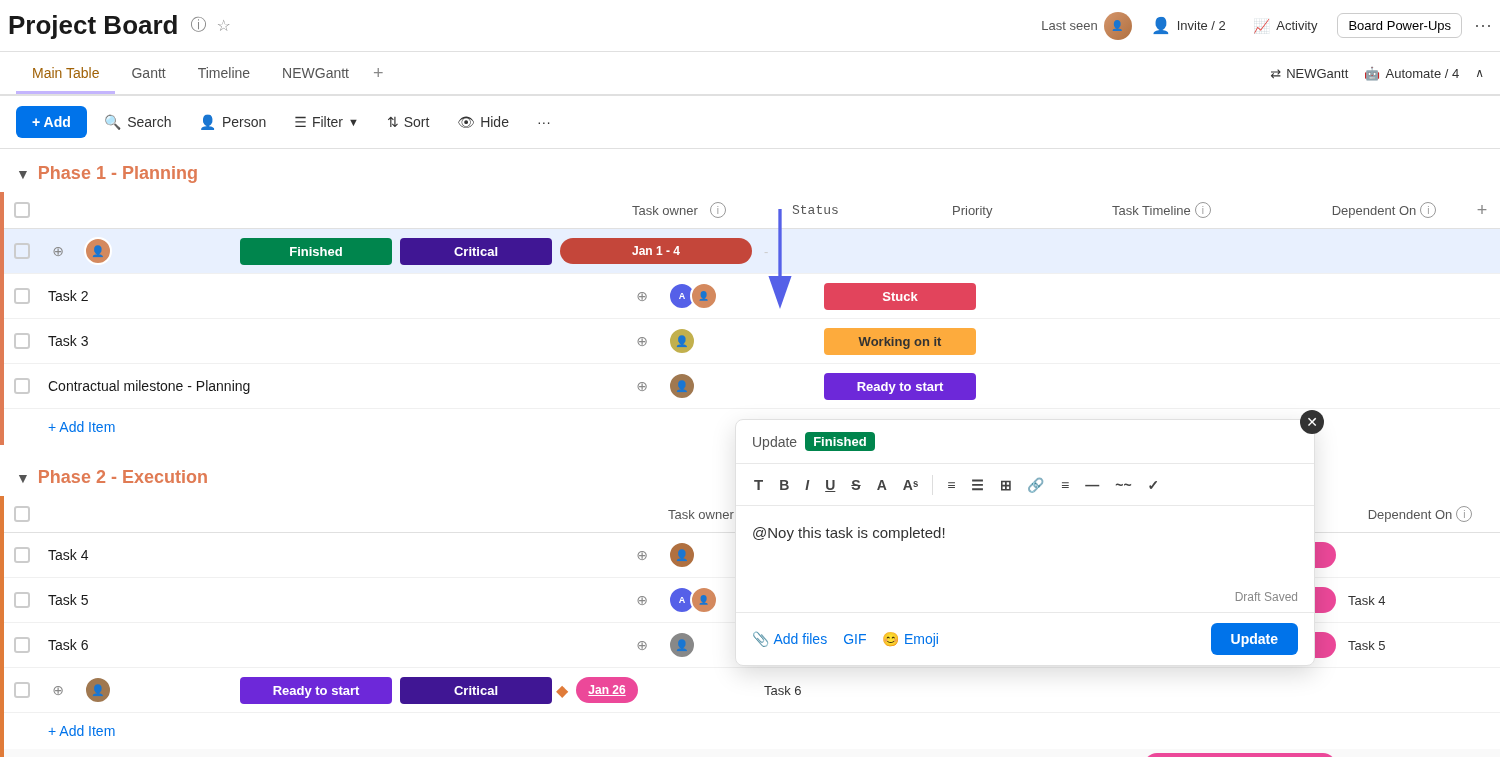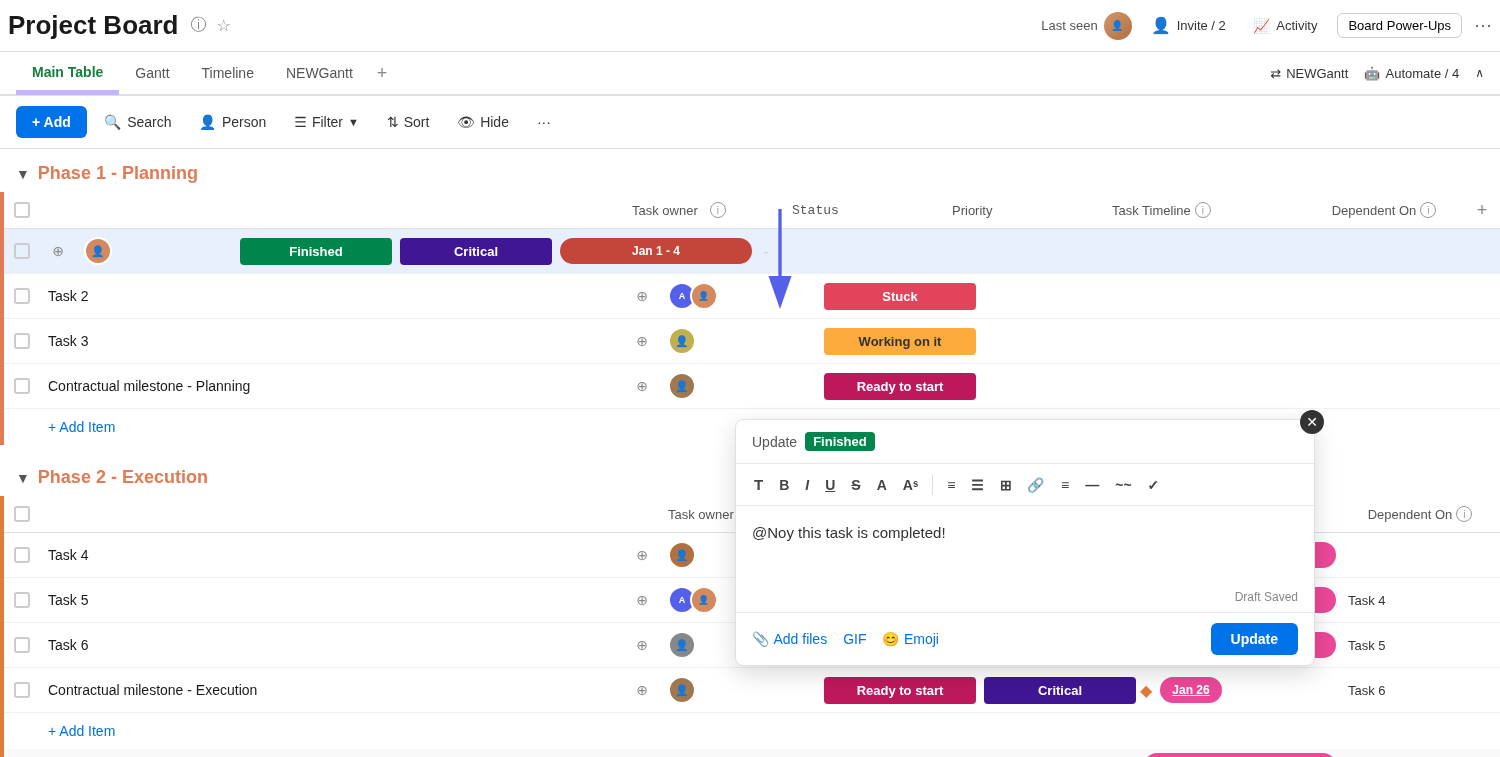--- a/index.html
+++ b/index.html
@@ -20,21 +20,21 @@
     .board-power-ups { border: 1px solid #ccc; border-radius: 6px; padding: 4px 10px; font-size: 13px; cursor: pointer; background: none; }
     .more-btn { font-size: 18px; cursor: pointer; color: #555; background: none; border: none; }
 
     
     .tab-bar {
       display: flex; align-items: center; justify-content: space-between;
       border-bottom: 2px solid #e0e0e0; padding: 0 16px; height: 44px;
     }
     .tabs { display: flex; gap: 0; align-items: center; }
     .tab { padding: 10px 16px; cursor: pointer; font-size: 14px; color: #555; border-bottom: 3px solid transparent; margin-bottom: -2px; }
-    .tab.active { color: #15803d; border-bottom: 5px solid #c4b5fd; font-weight: 700; }
+    .tab.active { color: #a16207; border-bottom: 3px solid #c4b5fd; font-weight: 400; }
     .tab-add { padding: 10px 8px; cursor: pointer; color: #888; font-size: 18px; }
     .tab-right { display: flex; gap: 16px; align-items: center; }
     .tab-right-btn { display: flex; align-items: center; gap: 5px; font-size: 13px; color: #333; cursor: pointer; background: none; border: none; }
     .chevron-up { font-size: 12px; }
 
     
     .toolbar {
       display: flex; align-items: center; gap: 8px; padding: 10px 16px;
       border-bottom: 1px solid #e0e0e0;
     }
@@ -80,21 +80,21 @@
     .task-timeline { width: 200px; flex-shrink: 0; }
     .task-dependent { width: 160px; flex-shrink: 0; padding: 8px; font-size: 13px; color: #333; }
 
     .status-badge {
       display: flex; align-items: center; justify-content: center;
       margin: 4px; border-radius: 4px; padding: 6px 8px; font-size: 13px; font-weight: 600; color: white;
     }
     .status-finished { background: #00854d; }
     .status-stuck { background: #e2445c; }
     .status-working { background: #fdab3d; color: #333; }
-    .status-ready { background: #be185d; }
+    .status-ready { background: #6d28d9; }
 
     .priority-badge {
       display: flex; align-items: center; justify-content: center;
       margin: 4px; border-radius: 4px; padding: 6px 8px; font-size: 13px; font-weight: 600; color: white;
     }
     .priority-critical { background: #401694; }
     .priority-high { background: #5559df; }
 
     .timeline-badge {
       display: flex; align-items: center; justify-content: center;
@@ -463,21 +463,20 @@
           <div class="task-timeline">
             <div class="timeline-badge timeline-orange">Jan 21 - 25</div>
           </div>
           <div class="task-dependent">Task 5</div>
         </div>
 
         <div class="table-row">
           <div class="col-check">
             <div class="checkbox"></div>
           </div>
-          <div class="task-name">Contractual milestone - Execution</div>
           <div class="task-add-icon">⊕</div>
           <div class="task-owner">
             <div class="avatar-sm" style="background:#a07850;color:white;">👤</div>
           </div>
           <div class="task-status">
             <div class="status-badge status-ready">Ready to start</div>
           </div>
           <div class="task-priority">
             <div class="priority-badge priority-critical">Critical</div>
           </div>

